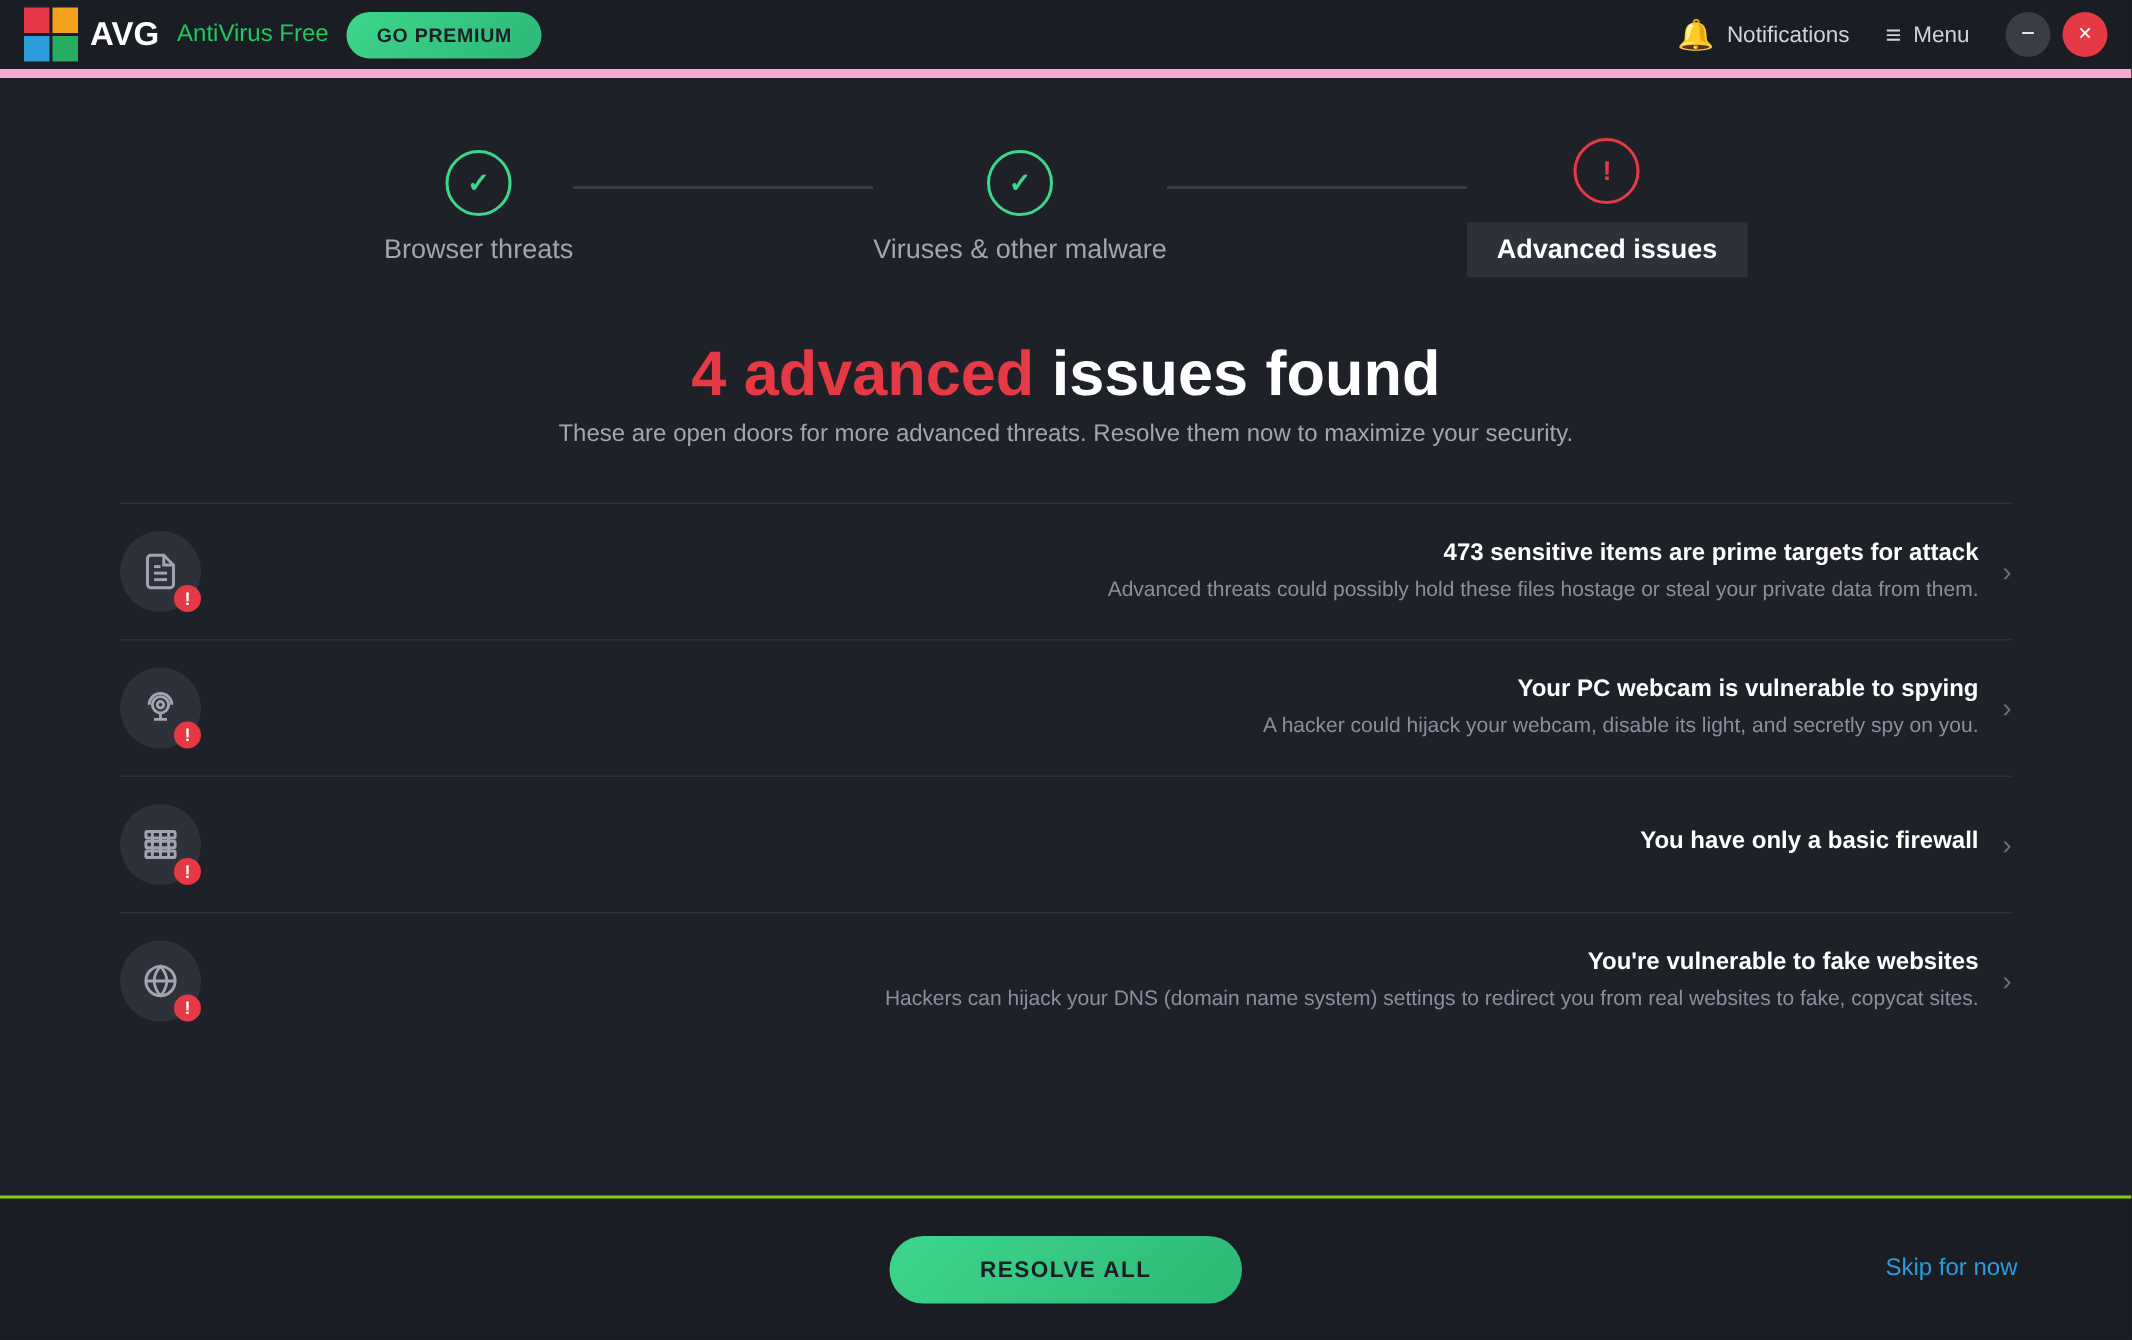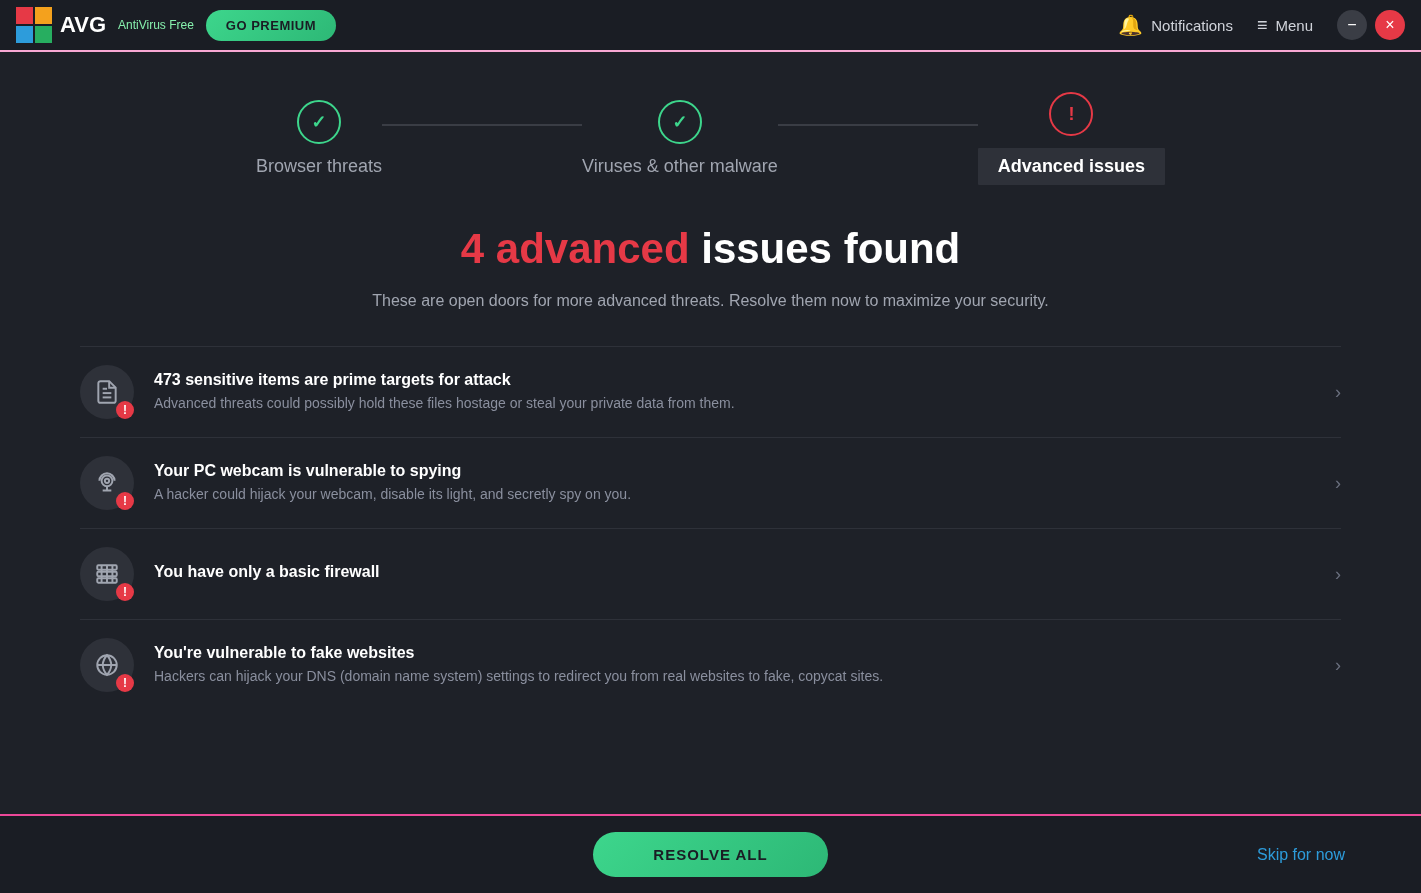--- a/index.html
+++ b/index.html
@@ -15,21 +15,21 @@
     }
 
     
     .title-bar {
       display: flex;
       align-items: center;
       justify-content: space-between;
       padding: 0 16px;
       height: 52px;
       background-color: #1a1d24;
-      border-bottom: 2px solid #f9a8d4;
+      border-bottom: 6px solid #f9a8d4;
     }
 
     .title-bar-left {
       display: flex;
       align-items: center;
       gap: 12px;
     }
 
     .avg-logo {
       display: flex;
@@ -51,22 +51,22 @@
     .logo-q3 { background: #2d9cdb; }
     .logo-q4 { background: #27ae60; }
 
     .avg-text {
       font-size: 22px;
       font-weight: 700;
       color: #ffffff;
     }
 
     .app-name {
-      font-size: 12px;
-      color: #86efac;
+      font-size: 16px;
+      color: #22c55e;
       font-weight: 400;
     }
 
     .go-premium-btn {
       background: linear-gradient(135deg, #3dd68c, #2db876);
       color: #1a1d24;
       border: none;
       border-radius: 20px;
       padding: 8px 20px;
       font-size: 13px;
@@ -190,21 +190,21 @@
     .step-connector {
       width: 200px;
       height: 2px;
       background: #3a3d45;
       margin-bottom: 28px;
     }
 
     
     .headline {
       text-align: center;
-      margin-bottom: 19px;
+      margin-bottom: 8px;
     }
 
     .headline h1 {
       font-size: 42px;
       font-weight: 700;
       color: #ffffff;
     }
 
     .headline h1 .count {
       color: #e63946;
@@ -268,20 +268,21 @@
       color: #ffffff;
       font-size: 12px;
       font-weight: 700;
       display: flex;
       align-items: center;
       justify-content: center;
     }
 
     .issue-text {
       flex: 1;
+      text-align: right;
     }
 
     .issue-title {
       font-size: 16px;
       font-weight: 600;
       color: #ffffff;
       margin-bottom: 4px;
     }
 
     .issue-desc {
@@ -295,23 +296,23 @@
       font-size: 18px;
       margin-left: 16px;
     }
 
     
     .footer {
       position: absolute;
       bottom: 0;
       left: 0;
       right: 0;
-      height: 79px;
+      height: 96px;
       background: #1a1d24;
-      border-top: 2px solid #ec4899;
+      border-top: 2px solid #84cc16;
       display: flex;
       align-items: center;
       justify-content: center;
     }
 
     .resolve-btn {
       background: linear-gradient(135deg, #3dd68c, #2db876);
       color: #1a1d24;
       border: none;
       border-radius: 30px;

